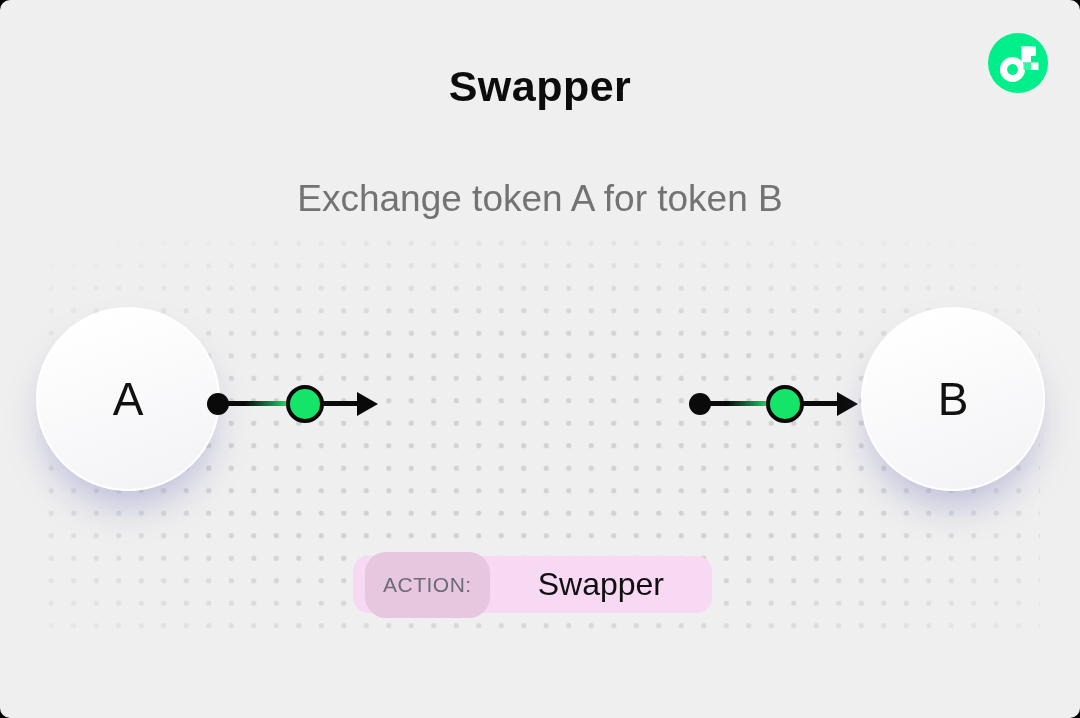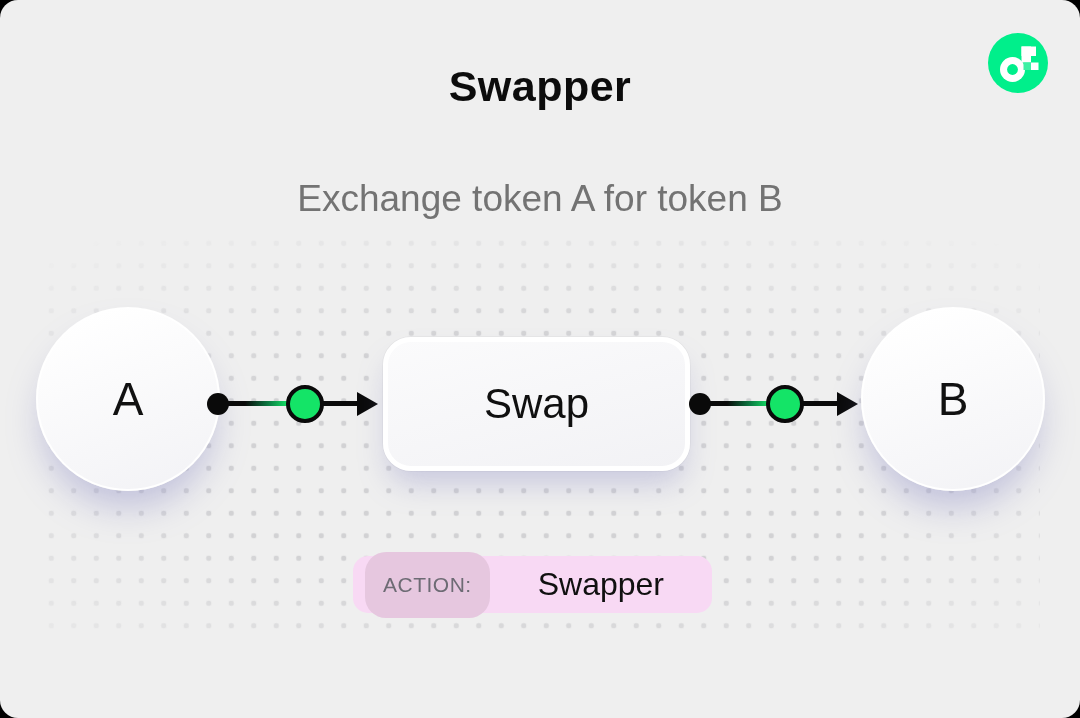--- a/index.html
+++ b/index.html
@@ -5,21 +5,21 @@
   html, body {
     margin: 0; padding: 0;
     width: 1080px; height: 718px;
     overflow: hidden;
     background: #000;
     font-family: "Liberation Sans", sans-serif;
   }
   .canvas {
     position: absolute; inset: 0;
     background: #efefef;
-    border-radius: 18px;
+    border-radius: 10px;
     overflow: hidden;
   }
   
   .dots {
     position: absolute;
     left: 40px; top: 232px;
     width: 1000px; height: 405px;
     background-image: radial-gradient(circle, #d2d2d4 2.5px, transparent 3px);
     background-size: 22.5px 22.5px;
     -webkit-mask-image: radial-gradient(ellipse 75% 70% at 50% 58%, #000 45%, transparent 100%);
@@ -150,23 +150,20 @@
   <div class="node node-a">
     <span>A</span>
   </div>
 
   <div class="c-dot" style="left:207px"></div>
   <div class="c-line-grad" style="left:222px; width:66px"></div>
   <div class="c-green" style="left:286px"></div>
   <div class="c-line-black" style="left:322px; width:36px"></div>
   <div class="c-arrow" style="left:357px"></div>
 
-  <div class="swap-box">
-    <span>Swap</span>
-  </div>
 
   <div class="c-dot" style="left:689px"></div>
   <div class="c-line-grad" style="left:704px; width:66px"></div>
   <div class="c-green" style="left:766px"></div>
   <div class="c-line-black" style="left:802px; width:36px"></div>
   <div class="c-arrow" style="left:837px"></div>
 
   <div class="node node-b">
     <span>B</span>
   </div>

